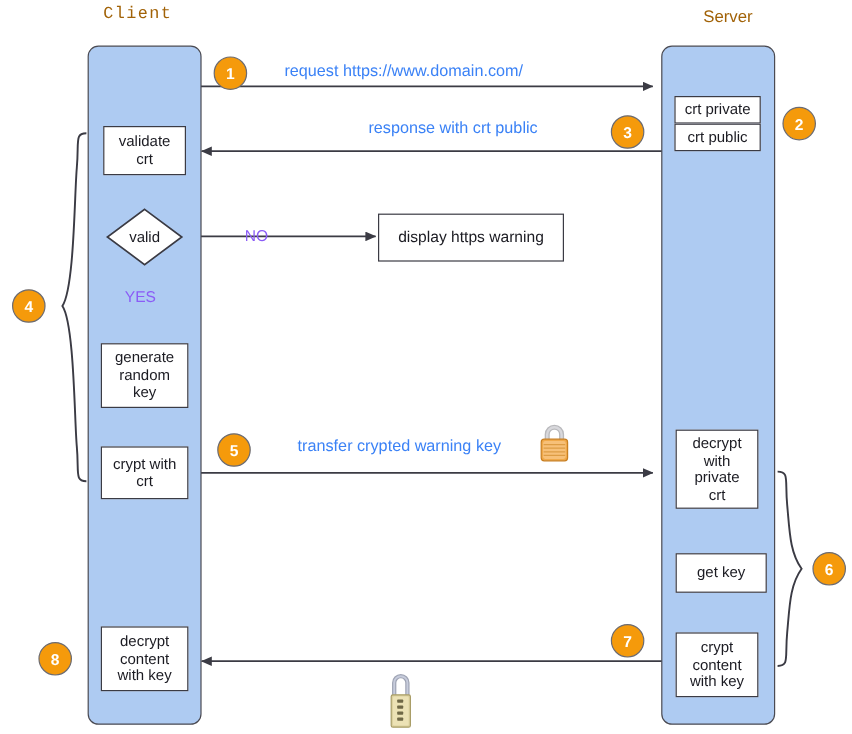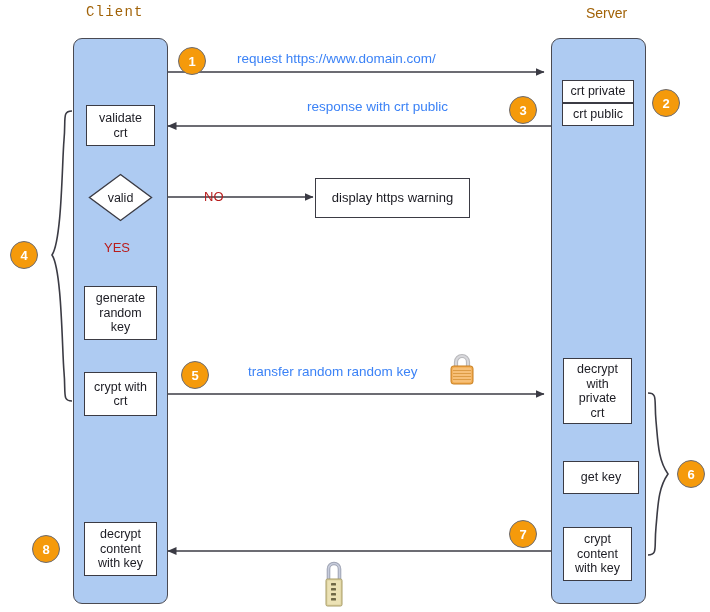--- a/index.html
+++ b/index.html
@@ -78,21 +78,21 @@
   
   .edge-label {
     position: absolute;
     font-size: 13.5px;
     color: #3b82f6;
     white-space: nowrap;
   }
   .flow-label {
     position: absolute;
     font-size: 12.5px;
-    color: #b91c1c;
+    color: #8b5cf6;
     white-space: nowrap;
   }
 
   
   .badge {
     position: absolute;
     width: 28px;
     height: 28px;
     border-radius: 50%;
     background: #f59a0b;
@@ -209,21 +209,21 @@
   <div class="node" style="left:563px; top:461px; width:76px; height:33px;">get key</div>
 
   <div class="node" style="left:563px; top:527px; width:69px; height:54px;">crypt
 content
 with key</div>
 
   <div class="edge-label" style="left:237px; top:51px;">request https://www.domain.com/</div>
 
   <div class="edge-label" style="left:307px; top:99px;">response with crt public</div>
 
-  <div class="edge-label" style="left:248px; top:364px;">transfer random random key</div>
+  <div class="edge-label" style="left:248px; top:364px;">transfer crypted warning key</div>
 
 
   <div class="lock" style="left:447px; top:351px; width:30px; height:36px;">
     <svg width="30" height="36" viewBox="0 0 30 36" xmlns="http://www.w3.org/2000/svg">
       <path d="M9,16 L9,11 a6,6 0 0 1 12,0 L21,16" fill="none" stroke="#b9b9bc" stroke-width="4.2" stroke-linecap="round"></path>
       <path d="M9,16 L9,11 a6,6 0 0 1 12,0 L21,16" fill="none" stroke="#d8d8dc" stroke-width="2" stroke-linecap="round"></path>
       <rect x="4" y="15" width="22" height="18" rx="2.5" fill="#f0a94a" stroke="#c87f22" stroke-width="1"></rect>
       <rect x="5.5" y="16.5" width="19" height="15" rx="2" fill="#f7c078"></rect>
       <g stroke="#dd9c44" stroke-width="1">
         <line x1="6" y1="19.5" x2="24" y2="19.5"></line>

